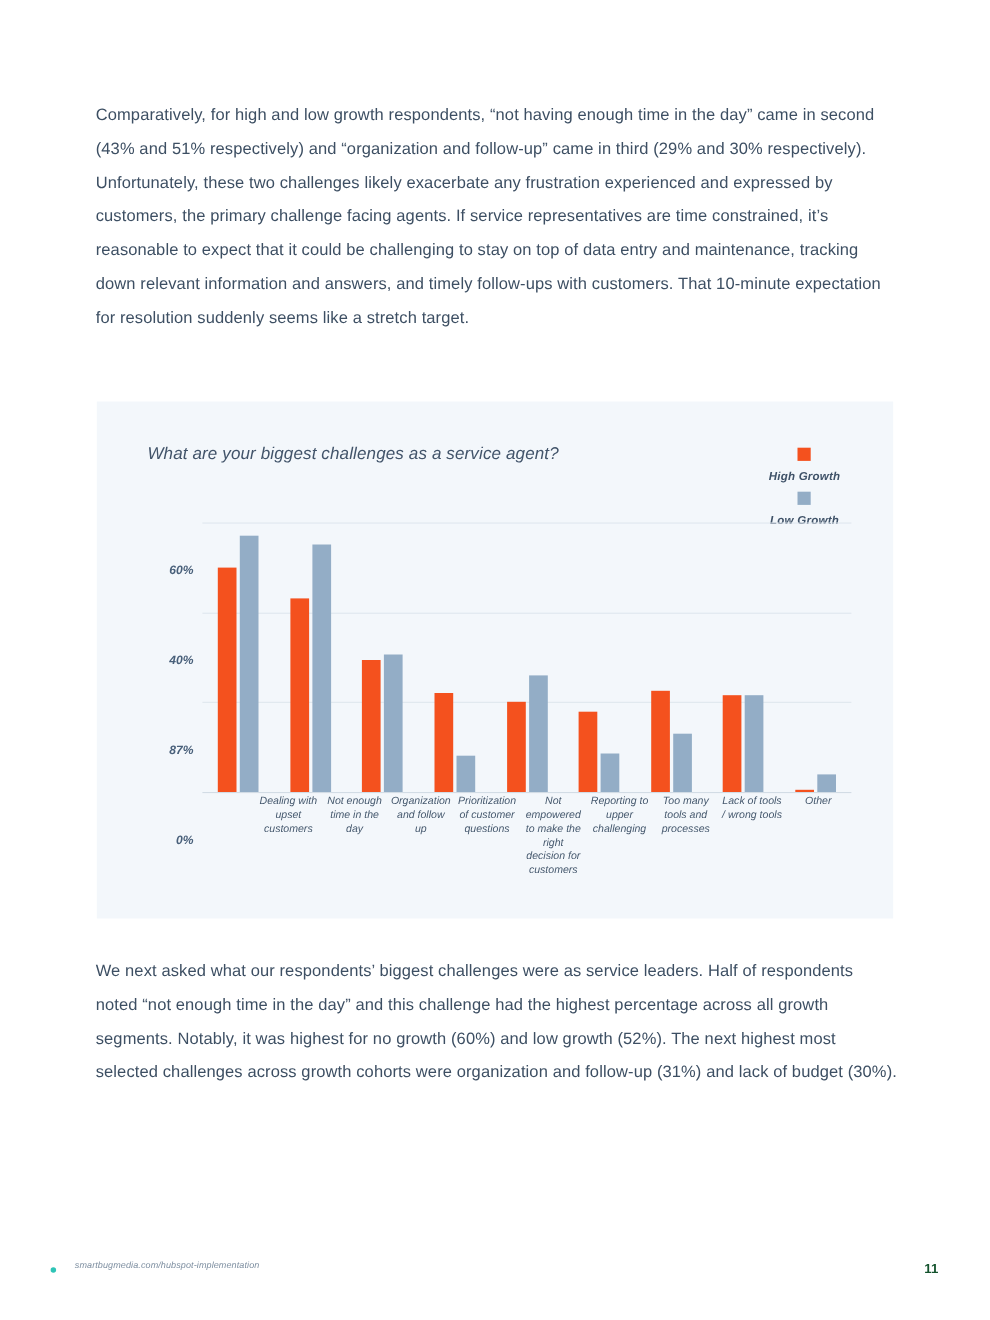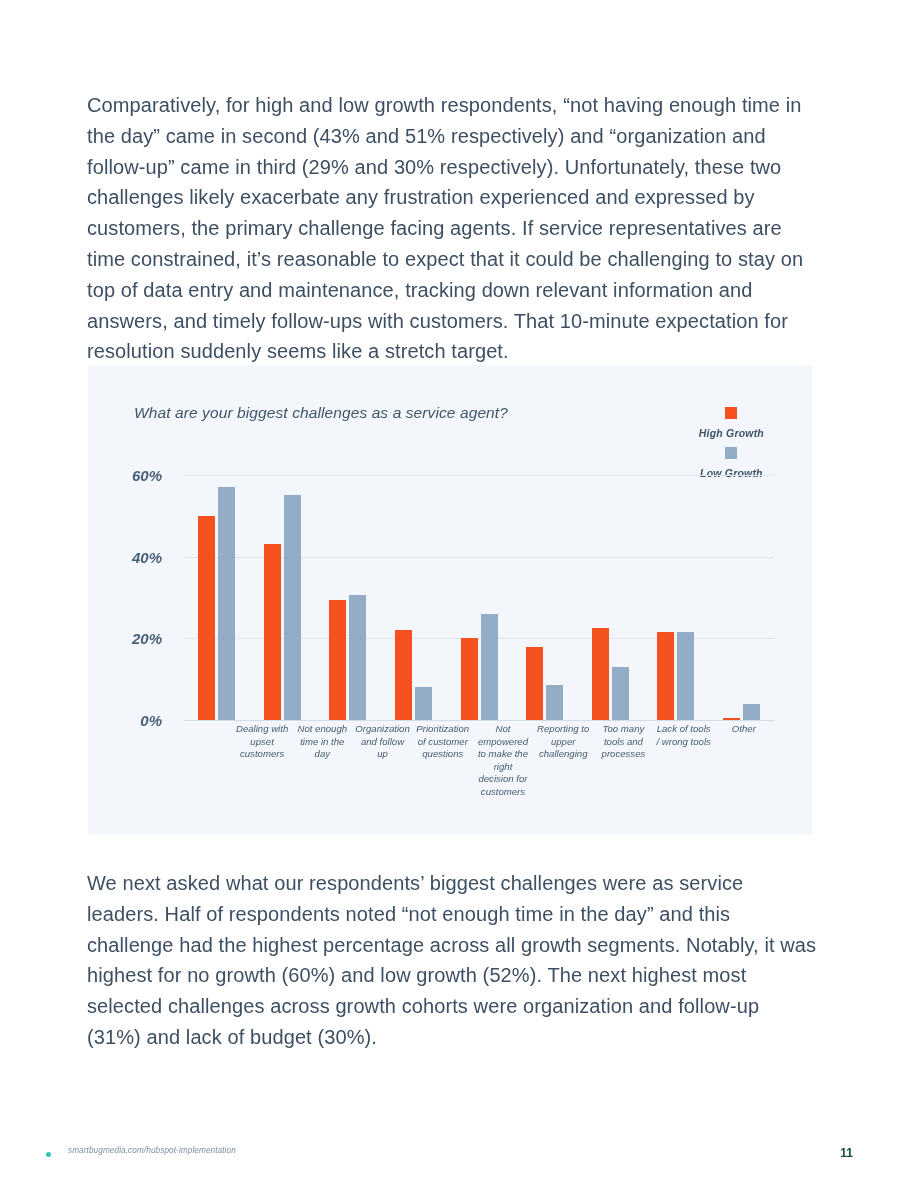--- a/index.html
+++ b/index.html
@@ -17,21 +17,21 @@
     position: absolute;
     inset: 0;
   }
 
   
   .prose {
     position: absolute;
     left: 87px;
     width: 730px;
     color: #3d4f63;
-    font-size: 20px;
+    font-size: 15px;
     line-height: 30.8px;
     letter-spacing: 0.1px;
     font-weight: 400;
   }
   .prose p { margin: 0; }
   #para-top { top: 90px; }
   #para-bottom { top: 868px; }
 
   
   .chart-panel {
@@ -91,26 +91,27 @@
   }
   .y-axis {
     position: absolute;
     left: 0;
     top: 0;
     width: 42px;
     height: 245px;
   }
   .y-tick {
     position: absolute;
-    right: 22px;
+    right: 8px;
     transform: translateY(-50%);
-    font-size: 15px;
+    font-size: 11px;
     font-weight: bold;
     color: #49607a;
     white-space: nowrap;
+    margin-top: 44px;
   }
   .gridlines {
     position: absolute;
     left: 42px;
     top: 0;
     right: 0;
     height: 245px;
   }
   .gridline {
     position: absolute;
@@ -213,21 +214,21 @@
       <div class="legend-row">
         <span class="legend-swatch" style="background: rgb(147, 173, 198);"></span>
         <span class="legend-label">Low Growth</span>
       </div>
     </div>
 
     <div class="plot">
       <div class="y-axis" id="y-axis">
           <div class="y-tick" style="top: 0px;">60%</div>
           <div class="y-tick" style="top: 81.6667px;">40%</div>
-          <div class="y-tick" style="top: 163.333px;">20%</div>
+          <div class="y-tick" style="top: 163.333px;">87%</div>
           <div class="y-tick" style="top: 245px;">0%</div>
         </div>
       <div class="gridlines" id="gridlines">
           <div class="gridline" style="top: 0px;"></div>
           <div class="gridline" style="top: 81.6667px;"></div>
           <div class="gridline" style="top: 163.333px;"></div>
           <div class="gridline baseline" style="top: 245px;"></div>
         </div>
       <div class="bars" id="bars">
           <div class="group">

